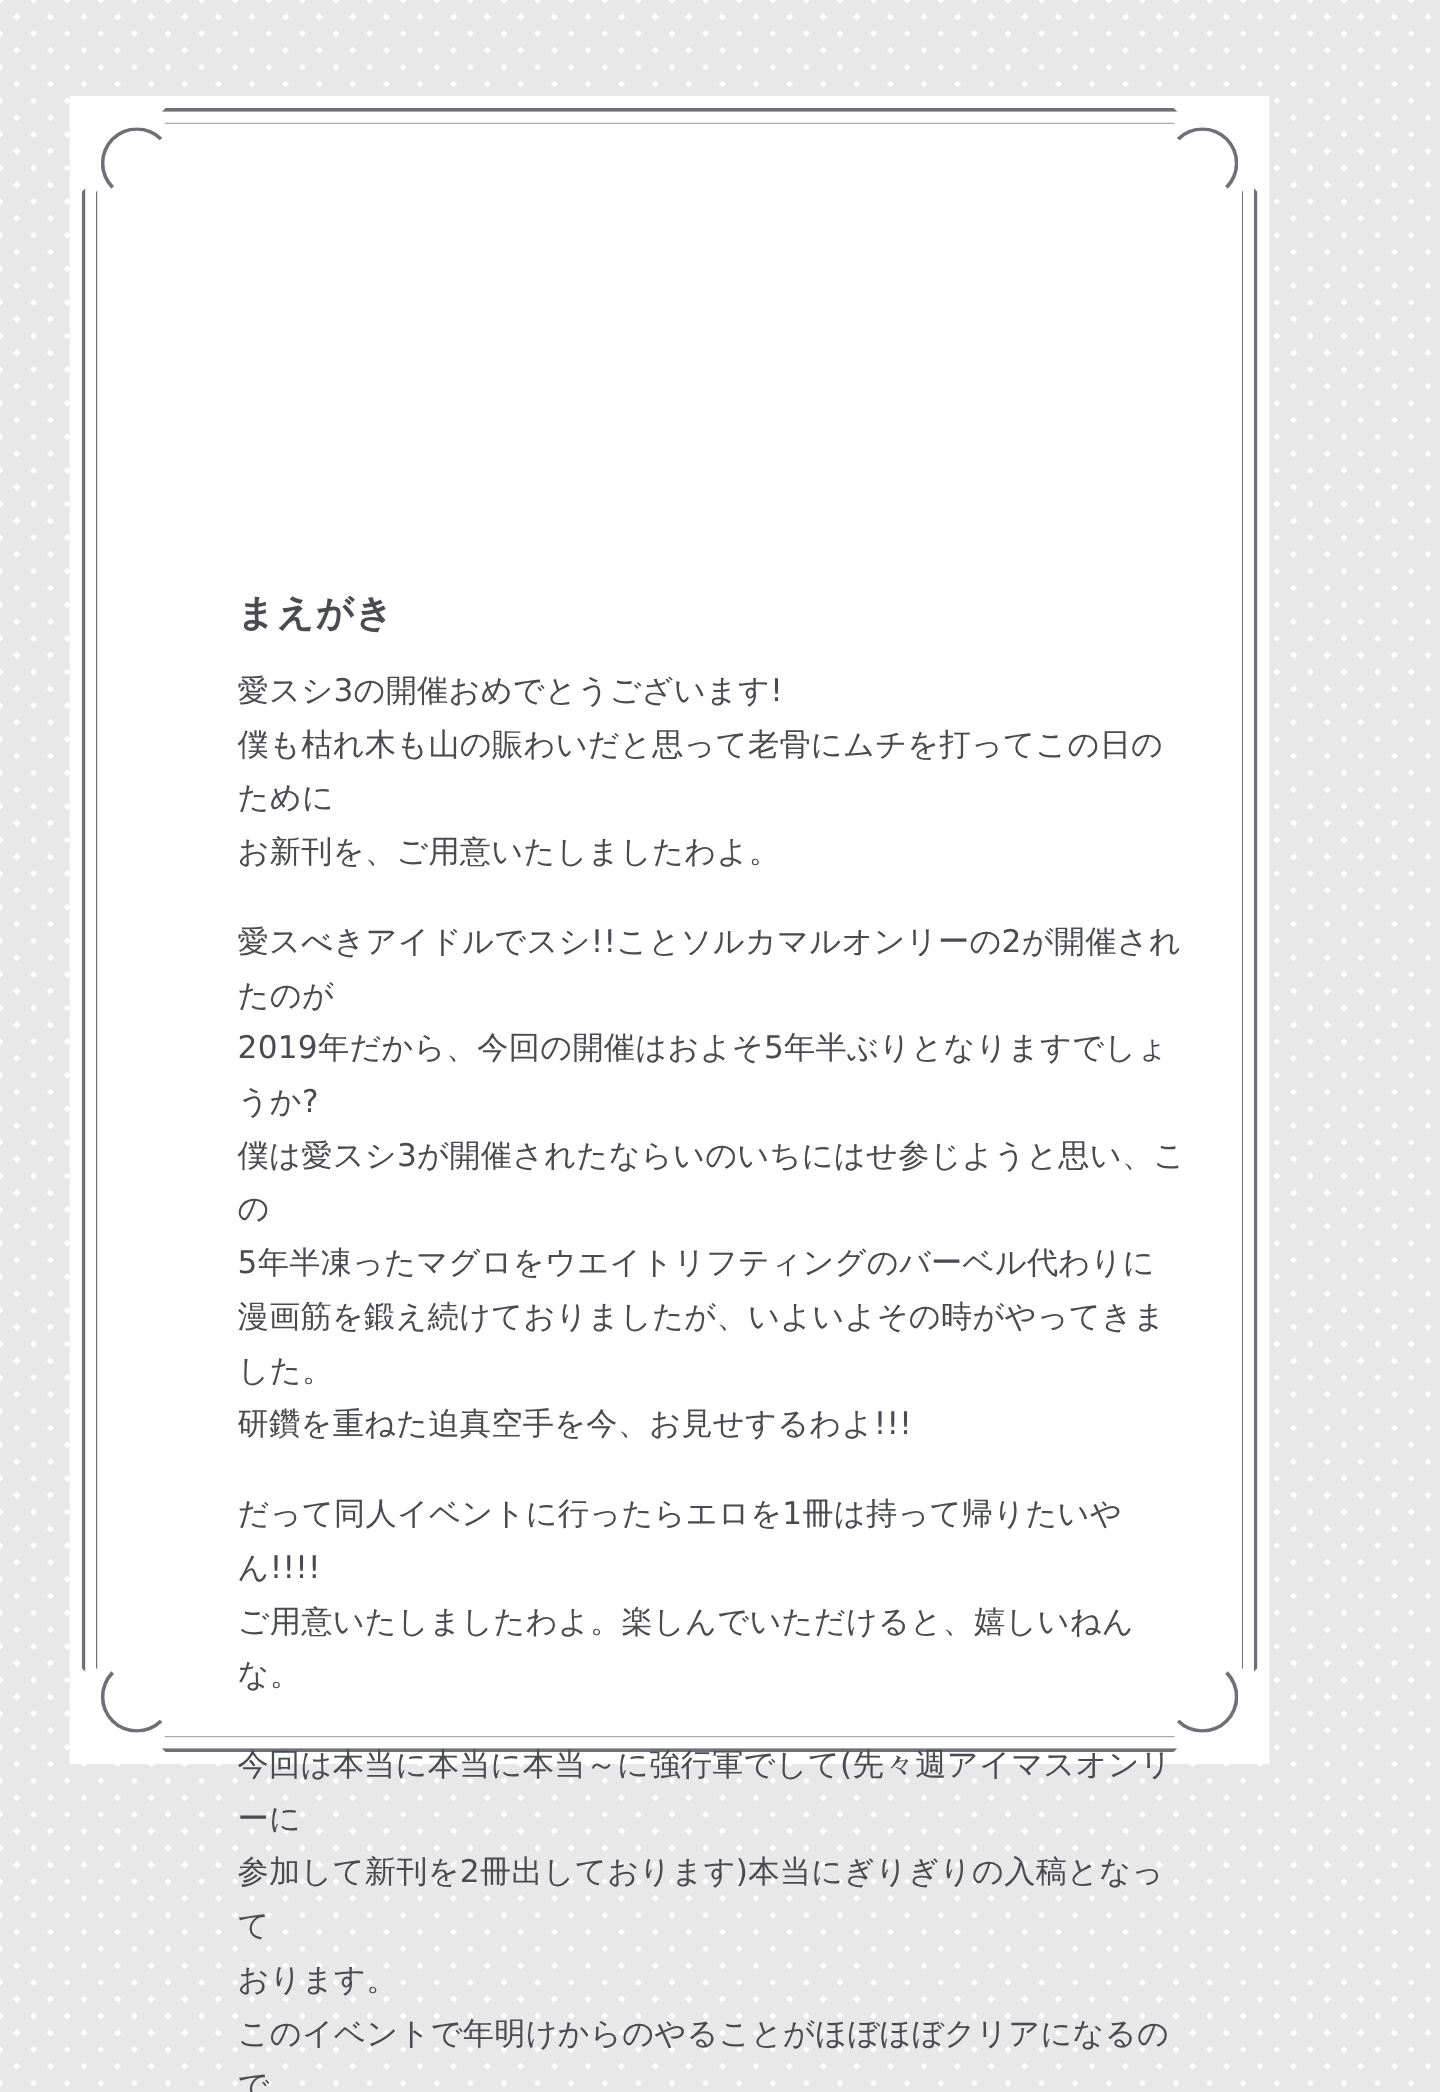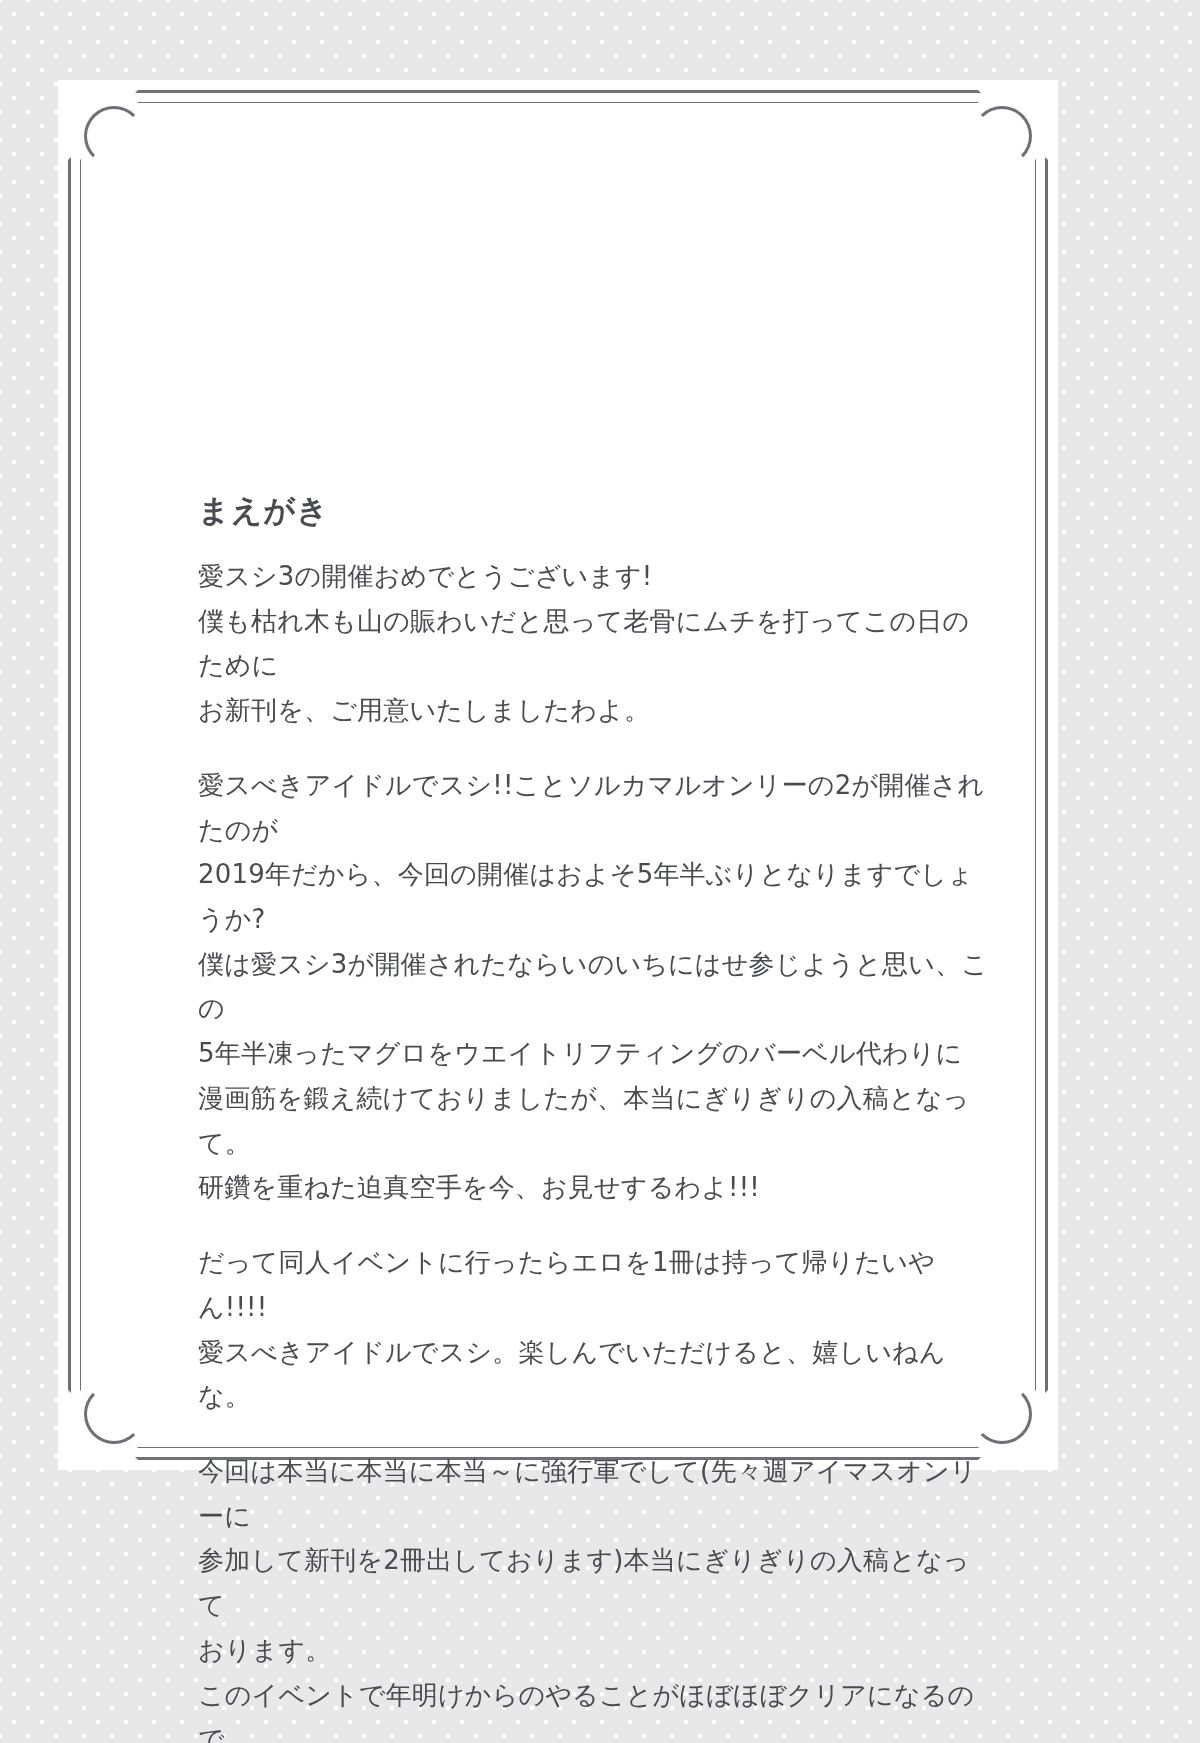--- a/index.html
+++ b/index.html
@@ -161,24 +161,24 @@
 
   <div class="content">
     <h1 class="heading">まえがき</h1>
     <p class="para">愛スシ3の開催おめでとうございます!
 僕も枯れ木も山の賑わいだと思って老骨にムチを打ってこの日のために
 お新刊を、ご用意いたしましたわよ。</p>
     <p class="para">愛スべきアイドルでスシ!!ことソルカマルオンリーの2が開催されたのが
 2019年だから、今回の開催はおよそ5年半ぶりとなりますでしょうか?
 僕は愛スシ3が開催されたならいのいちにはせ参じようと思い、この
 5年半凍ったマグロをウエイトリフティングのバーベル代わりに
-漫画筋を鍛え続けておりましたが、本当にぎりぎりの入稿となって。
+漫画筋を鍛え続けておりましたが、いよいよその時がやってきました。
 研鑽を重ねた迫真空手を今、お見せするわよ!!!</p>
     <p class="para">だって同人イベントに行ったらエロを1冊は持って帰りたいやん!!!!
-愛スべきアイドルでスシ。楽しんでいただけると、嬉しいねんな。</p>
+ご用意いたしましたわよ。楽しんでいただけると、嬉しいねんな。</p>
     <p class="para">今回は本当に本当に本当～に強行軍でして(先々週アイマスオンリーに
 参加して新刊を2冊出しております)本当にぎりぎりの入稿となって
 おります。
 このイベントで年明けからのやることがほぼほぼクリアになるので…
 終わったら少しゆっくりしたいですね…。
 それではどうぞ～。</p>
   </div>
 
 </div>
 

